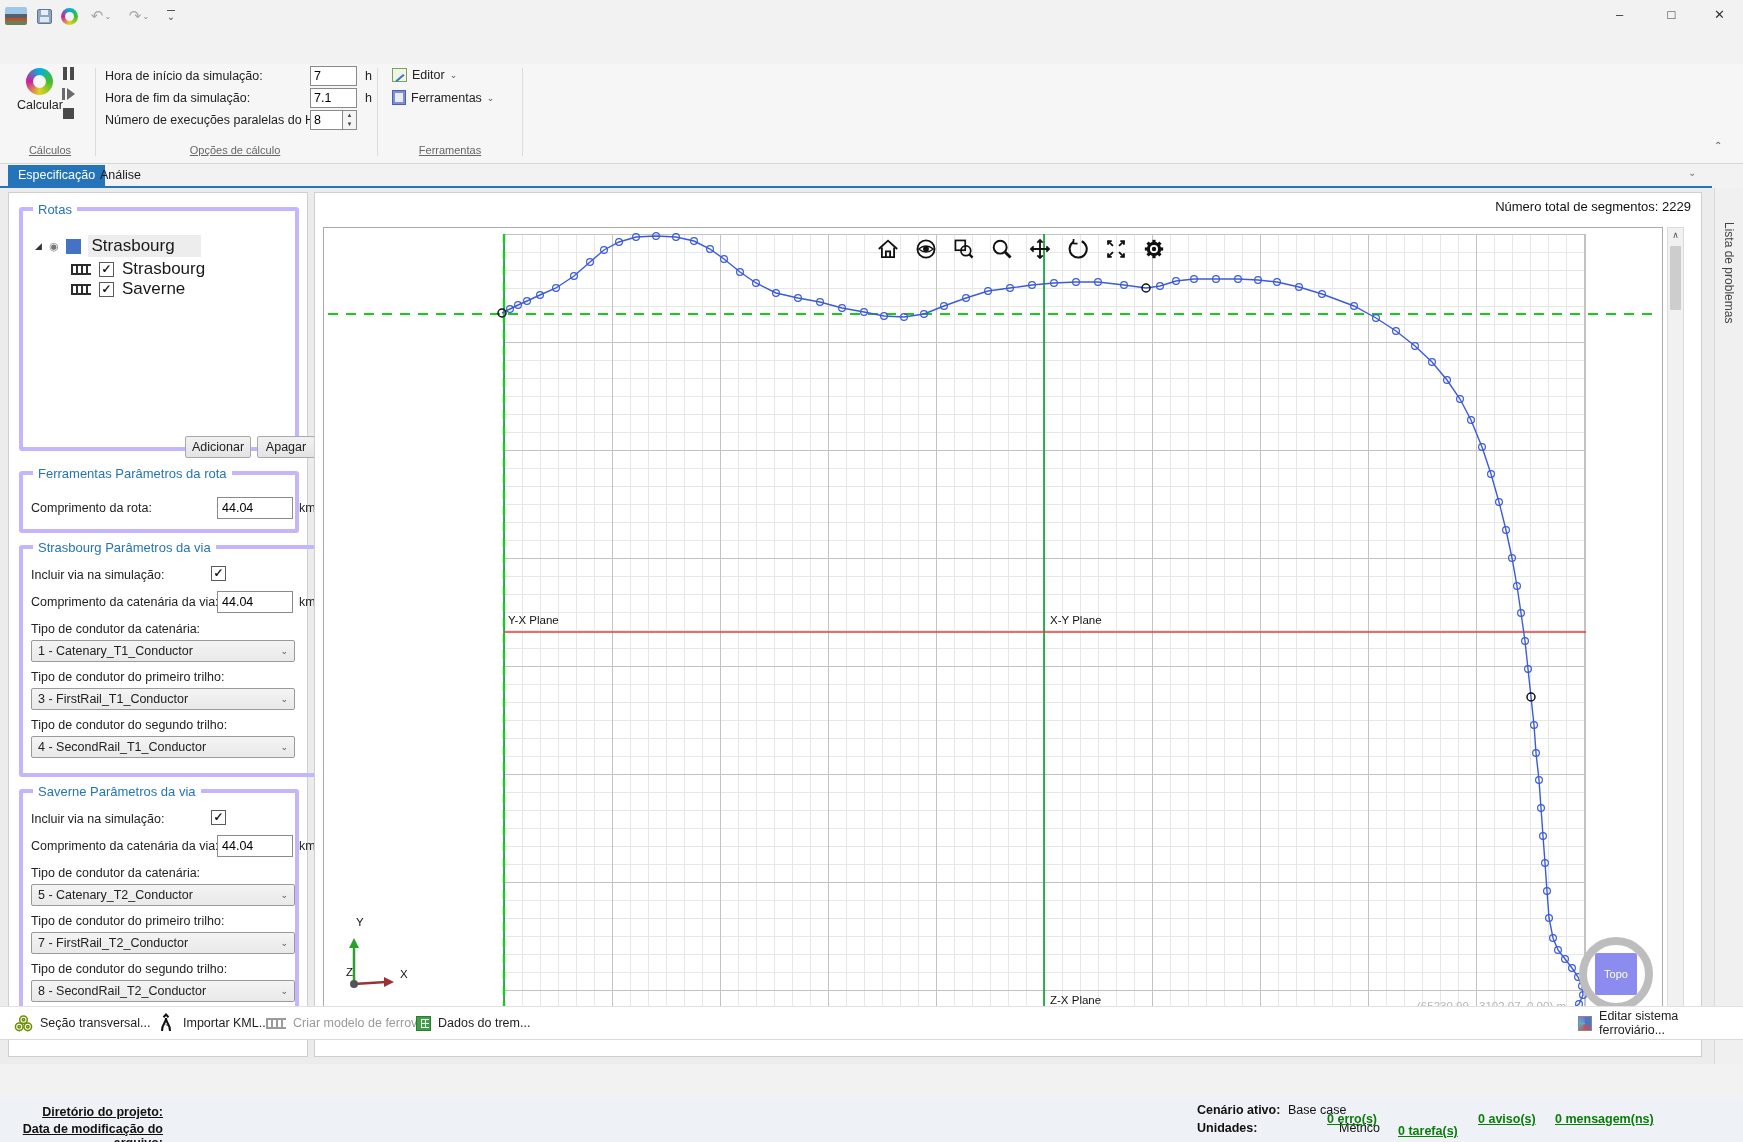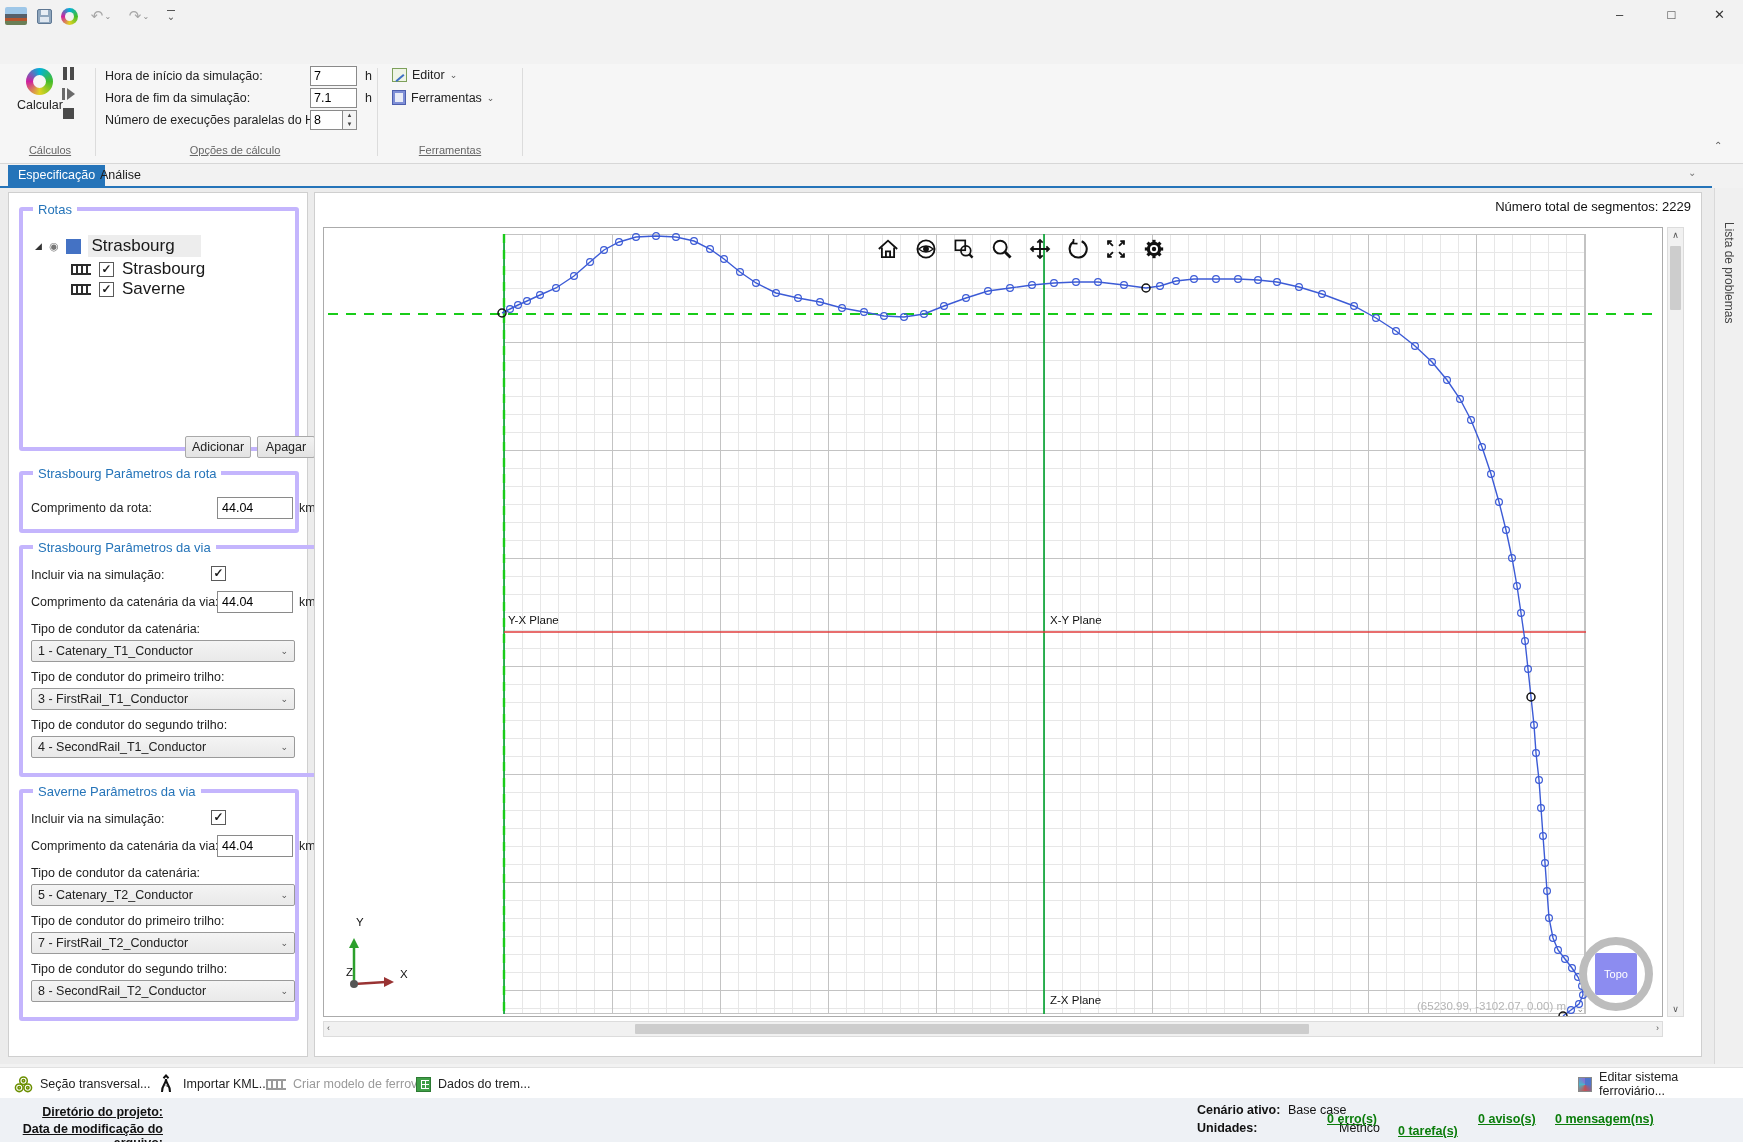--- a/index.html
+++ b/index.html
@@ -84,21 +84,21 @@
 
   .vscroll { position:absolute; left:1352px; top:34px; width:17px; height:790px; background:#f1f1f1; border:1px solid #dcdcdc; }
   .hscroll { position:absolute; left:8px; top:828px; width:1340px; height:16px; background:#f1f1f1; border:1px solid #dcdcdc; }
   .scroll-arrow { position:absolute; font-size:9px; color:#555; text-align:center; }
   .thumb { position:absolute; background:#cdcdcd; border-radius:1px; }
 
   .right-strip { position:absolute; left:1714px; top:0px; width:29px; height:876px; background:#f0f0f0; border-left:1px solid #d9d9d9; }
   .vert-text { position:absolute; left:7px; top:34px; writing-mode:vertical-rl; font-size:12px; color:#444; }
 
   
-  .footbar { position:absolute; left:0; top:1067px; width:1743px; height:34px; background:#fff; border-top:1px solid #e1e1e1; border-bottom:1px solid #d9d9d9;padding-left:28px; }
+  .footbar { position:absolute; left:0; top:1006px; width:1743px; height:34px; background:#fff; border-top:1px solid #e1e1e1; border-bottom:1px solid #d9d9d9;padding-left:28px; }
   .foot-item { position:absolute; top:0; height:32px; display:flex; align-items:center; gap:7px; font-size:12.5px; color:#222; padding:0 6px; }
   .foot-item.disabled { color:#9a9a9a; }
   .excel-ic { width:15px; height:15px; background:#3f9e46; border:1px solid #2c7a33; position:relative; }
   .excel-ic:before { content:""; position:absolute; left:4px; top:2px; right:1px; bottom:2px; background:
       repeating-linear-gradient(to bottom,#fff 0 1px,transparent 1px 4px),
       repeating-linear-gradient(to right,#fff 0 1px,transparent 1px 4px); }
   .railsys-ic { width:15px; height:15px; background:conic-gradient(#4f74c9 90deg,#c94f4f 180deg,#49b8c9 270deg,#8a6ad1 360deg); border:1px solid #888; }
 
   
   .statusbar { position:absolute; left:0; top:1098px; width:1743px; height:44px; background:#eef1f5; }
@@ -231,21 +231,21 @@
         <div class="abs" style="left:48px;top:68px;display:flex;align-items:center;gap:8px;">
           <span class="rail-ic"></span>
           <span class="checkbox" style="position:static;">✓</span>
           <span class="tree-label">Saverne</span>
         </div>
         <div class="btn" style="left:162px;top:225px;width:66px;">Adicionar</div>
         <div class="btn" style="left:234px;top:225px;width:58px;">Apagar</div>
       </div>
 
       <div class="groupbox" style="left:10px;top:278px;width:280px;height:62px;">
-        <div class="gb-title">Strasbourg Parâmetros da rota</div>
+        <div class="gb-title">Ferramentas Parâmetros da rota</div>
         <div class="fld-label" style="left:8px;top:26px;">Comprimento da rota:</div>
         <input class="fld-input" style="left: 194px; top: 22px;" value="44.04">
         <div class="fld-unit" style="left:276px;top:26px;">km</div>
       </div>
 
       <div class="groupbox" style="left:10px;top:352px;width:316px;height:232px;">
         <div class="gb-title">Strasbourg Parâmetros da via</div>
         <div class="fld-label" style="left:8px;top:19px;">Incluir via na simulação:</div>
         <div class="checkbox" style="left:188px;top:17px;">✓</div>
         <div class="fld-label" style="left:8px;top:46px;">Comprimento da catenária da via:</div>

